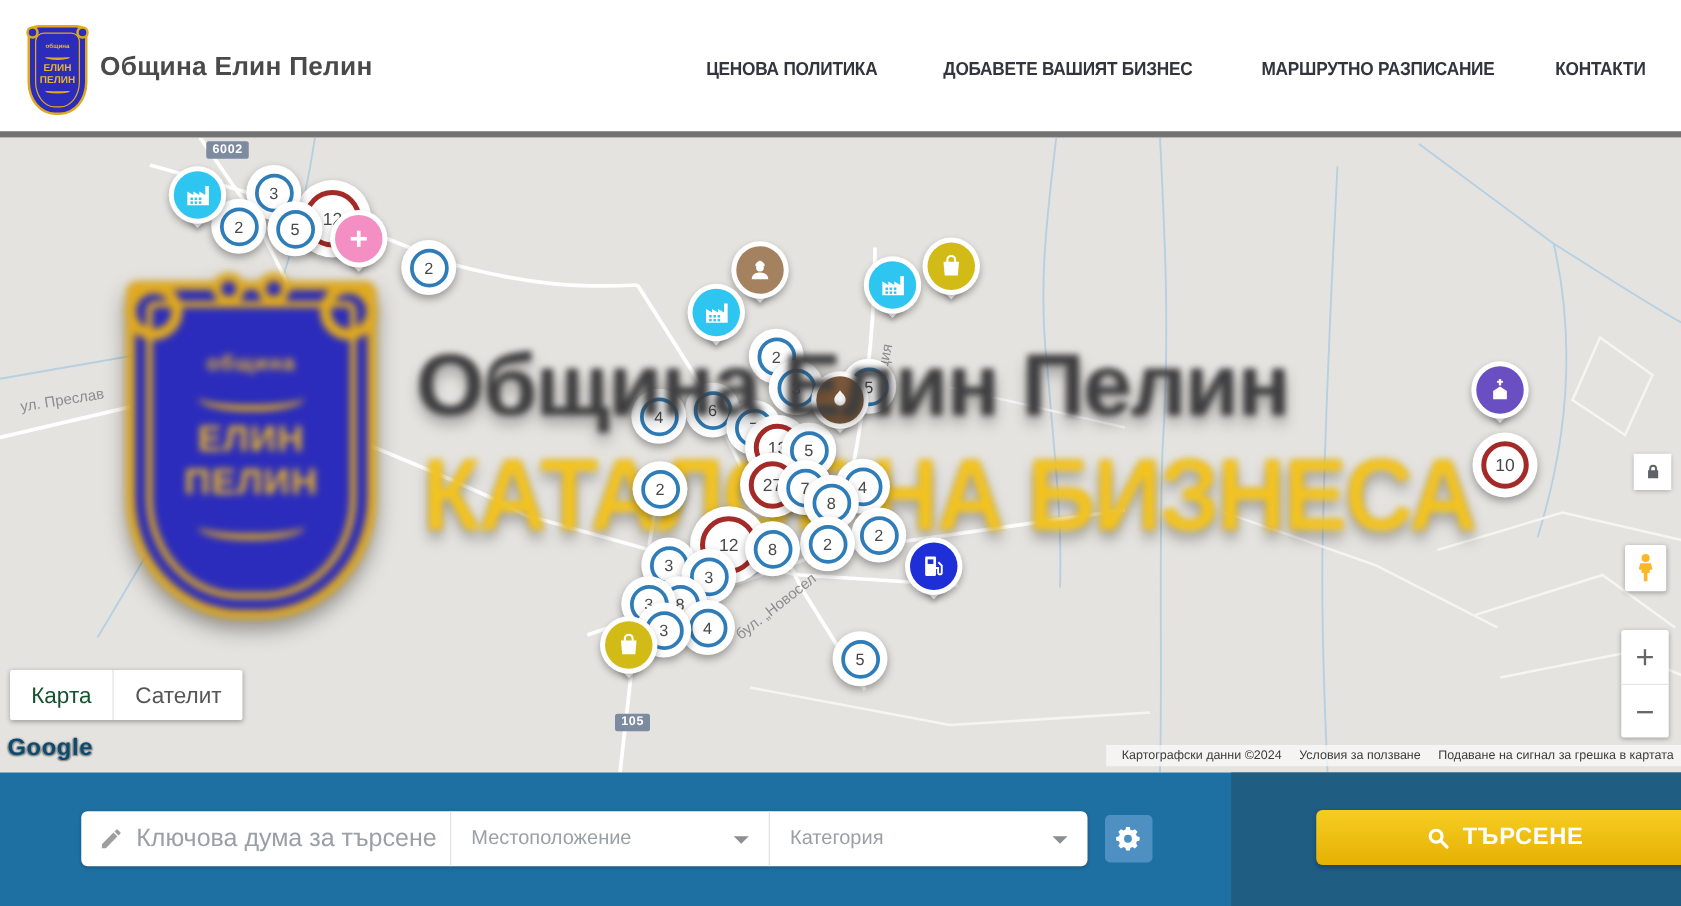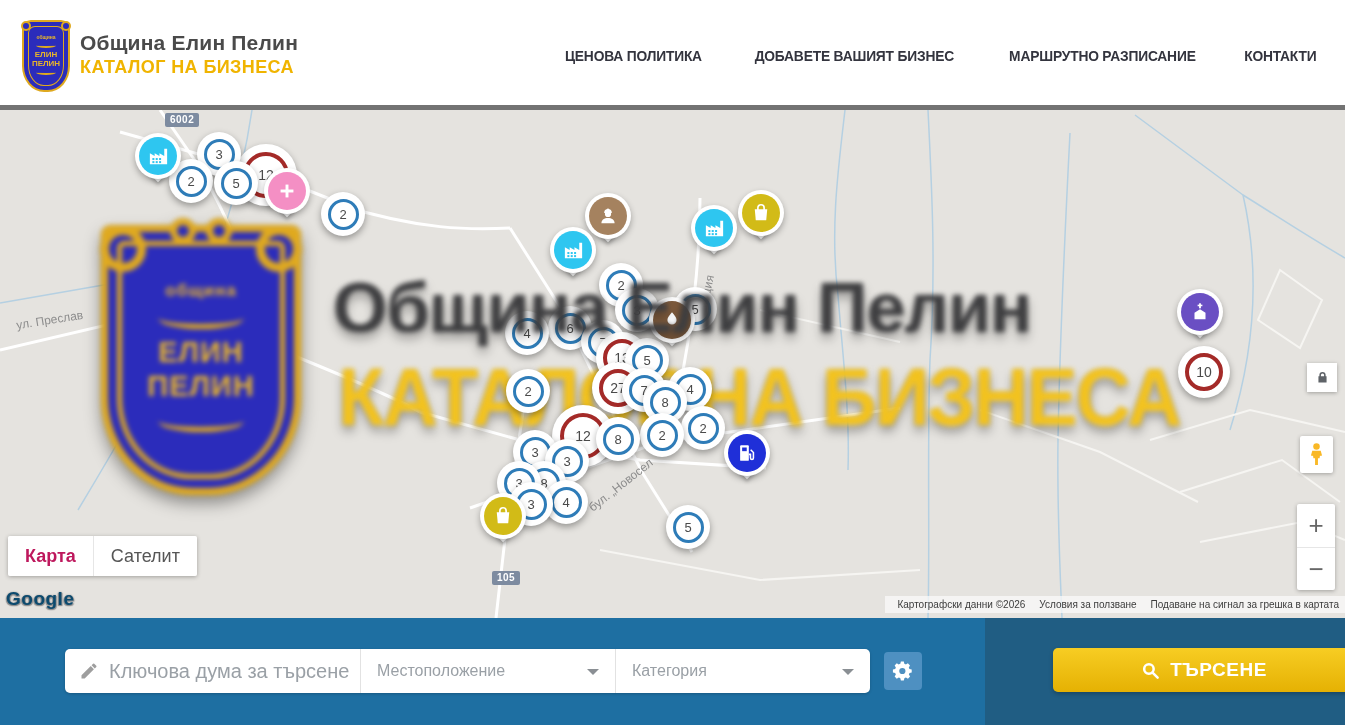--- a/index.html
+++ b/index.html
@@ -80,21 +80,21 @@
   .pin .ballw { position:absolute; left:0; top:0; width:46px; height:46px; background:#fff;
     border-radius:50%; box-shadow:0 3px 6px rgba(0,0,0,0.3); }
   .pin .ball { position:absolute; left:4px; top:4px; width:38px; height:38px;
     border-radius:50%; display:flex; align-items:center; justify-content:center; }
 
   
   .maptype { position:absolute; left:8px; top:426px; display:flex; z-index:20;
     box-shadow:0 1px 4px rgba(0,0,0,0.3); border-radius:2px; overflow:hidden; }
   .maptype button { border:none; background:#fff; height:40px; padding:0 17px;
     font-size:18px; font-family:inherit; cursor:pointer; }
-  .maptype .on { font-weight:bold; color:#be185d; }
+  .maptype .on { font-weight:normal; color:#14532d; }
   .maptype .off { color:#565656; border-left:1px solid #e6e6e6; }
 
   .glogo { position:absolute; left:6px; top:478px; z-index:20; font-size:19px; font-weight:bold;
     color:#0c4a6e; letter-spacing:0.5px; cursor:pointer;
     text-shadow:0 0 2px #9a9a9a,1px 1px 1px #8a8a8a,-1px 1px 1px #8a8a8a; }
 
   .attrib { position:absolute; right:0; top:486px; height:17px; background:rgba(250,250,250,0.75);
     display:flex; align-items:center; gap:14px; padding:0 6px 0 12px; z-index:20; }
   .attrib span { font-size:10px; color:#3c3c3c; white-space:nowrap; }
   .attrib span.lnk { cursor:pointer; }
@@ -150,21 +150,20 @@
           <div class="curl r"></div>
         <div class="w w1">община</div>
         <div class="orn"></div>
         <div class="w w2">ЕЛИН</div>
         <div class="w w2">ПЕЛИН</div>
         <div class="orn"></div>
       </div>
     </div>
     <div class="brand-text">
       <div class="t1">Община Елин Пелин</div>
-      <div class="t2">КАТАЛОГ НА БИЗНЕСА</div>
     </div>
   </div>
   <div class="nav">
     <a>ЦЕНОВА ПОЛИТИКА</a>
     <a>ДОБАВЕТЕ ВАШИЯТ БИЗНЕС</a>
     <a>МАРШРУТНО РАЗПИСАНИЕ</a>
     <a>КОНТАКТИ</a>
   </div>
 </div>
 
@@ -505,21 +504,21 @@
     </div>
   </div>
 
   <div class="maptype">
     <button class="on">Карта</button>
     <button class="off">Сателит</button>
   </div>
   <div class="glogo">Google</div>
 
   <div class="attrib">
-    <span>Картографски данни ©2026</span>
+    <span>Картографски данни ©2024</span>
     <span class="lnk">Условия за ползване</span>
     <span class="lnk">Подаване на сигнал за грешка в картата</span>
   </div>
 
   <div class="ctl-lock">
     <svg viewBox="0 0 24 24" width="15" height="15" fill="#5f6368">
         <path d="M7 10V8a5 5 0 0110 0v2h1.5v10h-13V10zm2.5 0h5V8a2.5 2.5 0 00-5 0z"></path>
       </svg>
   </div>
   <div class="ctl-peg">

